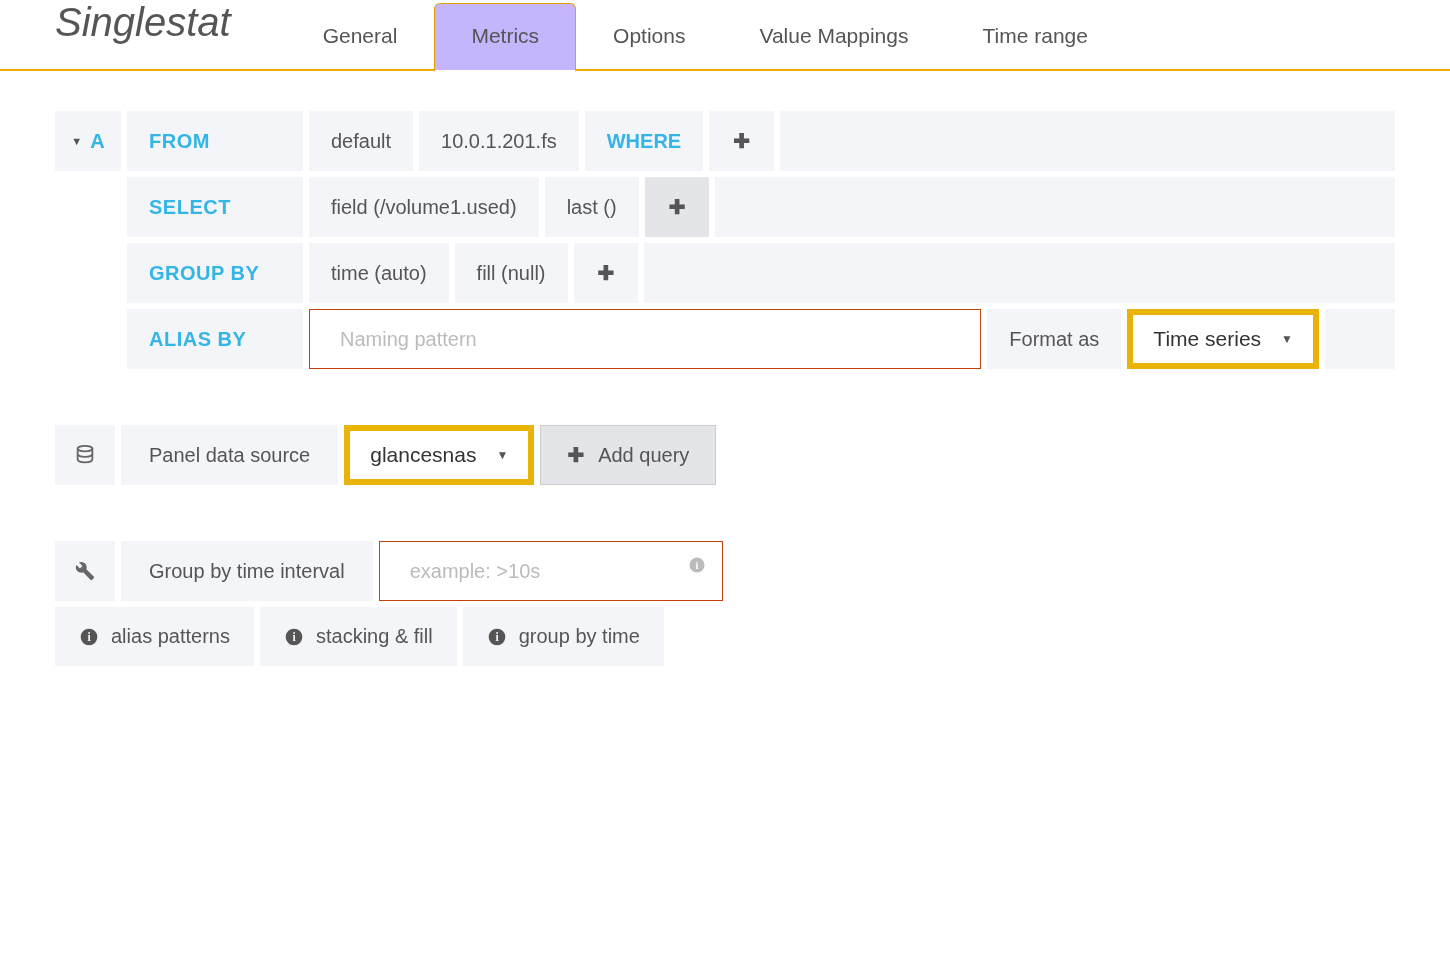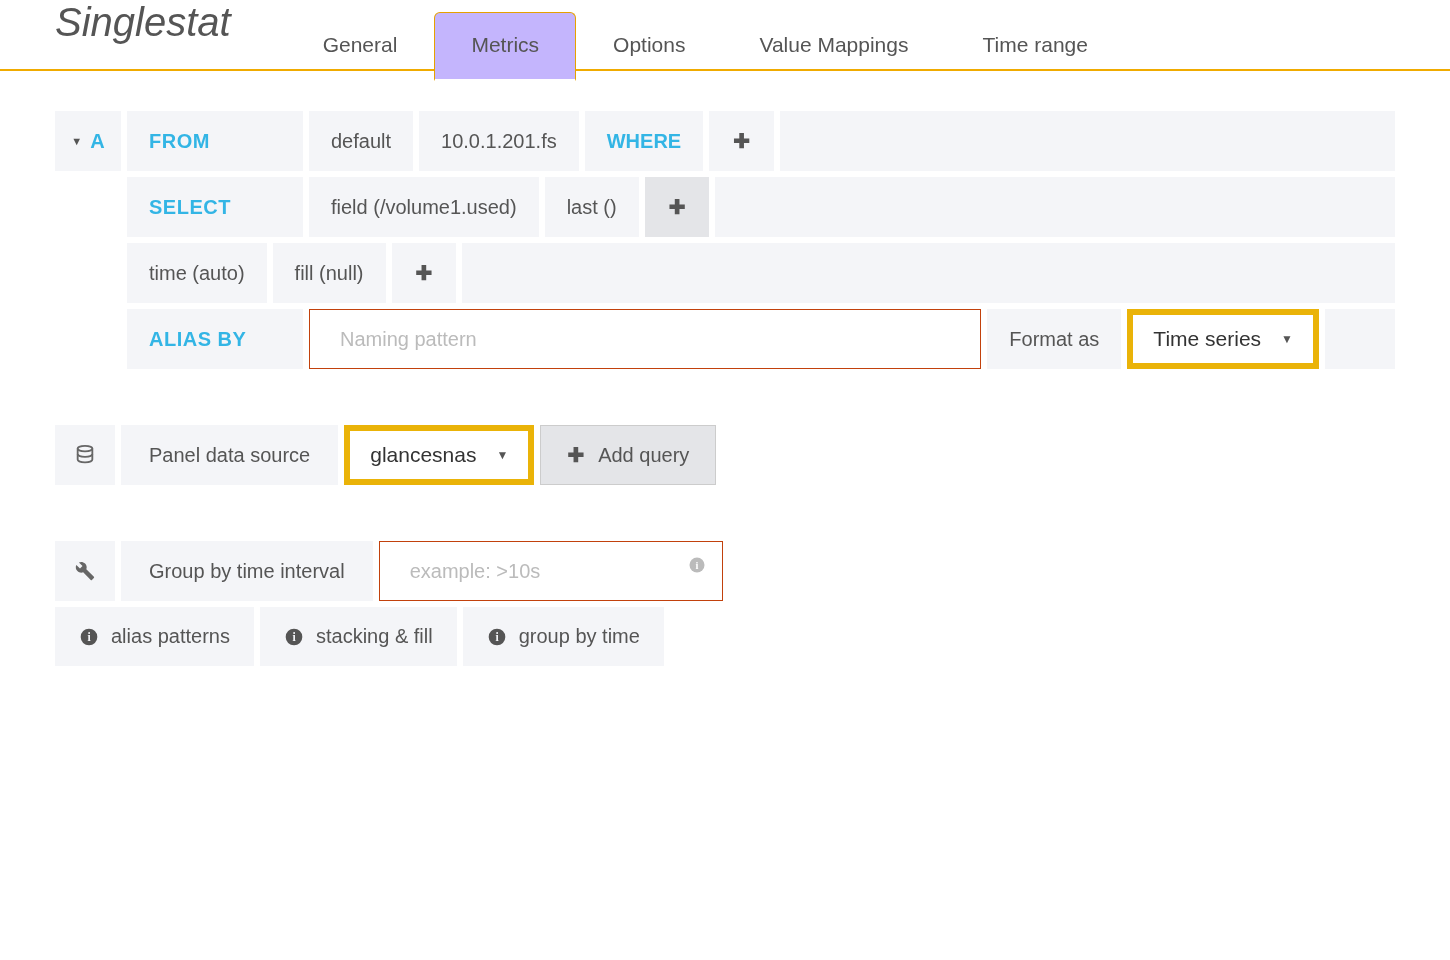--- a/index.html
+++ b/index.html
@@ -29,21 +29,21 @@
   }
   .tab {
     padding: 20px 36px 22px 36px;
     font-size: 21px;
     color: #555;
     cursor: pointer;
     border: 1px solid transparent;
     border-bottom: none;
     border-radius: 6px 6px 0 0;
     position: relative;
-    top: 10px;
+    top: 1px;
   }
   .tab.active {
     border-color: #e6a100;
     background: #c4b5fd;
     border-bottom: 2px solid #fff;
     margin-bottom: -2px;
   }
   .editor {
     padding: 40px 55px;
   }
@@ -204,20 +204,21 @@
     <div class="seg">field (/volume1.used)</div>
     <div class="seg">last ()</div>
     <div class="seg icon-seg plus-hover">
         <span class="plus-bold">✚</span>
       </div>
     <div class="seg grow"></div>
   </div>
 
   <div class="query-row">
     <div class="indent"></div>
+    <div class="seg label">GROUP BY</div>
     <div class="seg">time (auto)</div>
     <div class="seg">fill (null)</div>
     <div class="seg icon-seg">
         <span class="plus-bold">✚</span>
       </div>
     <div class="seg grow"></div>
   </div>
 
   <div class="query-row">
     <div class="indent"></div>

